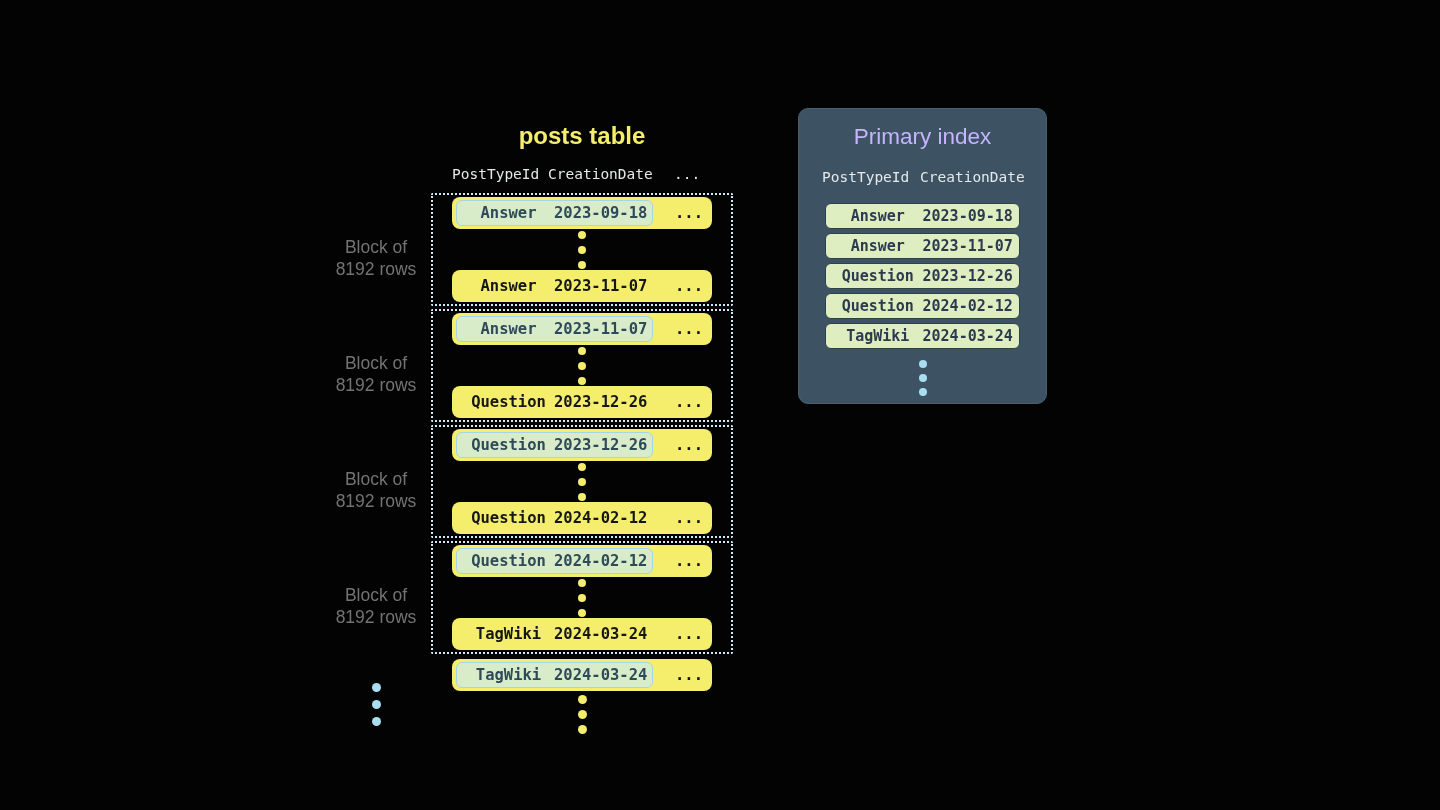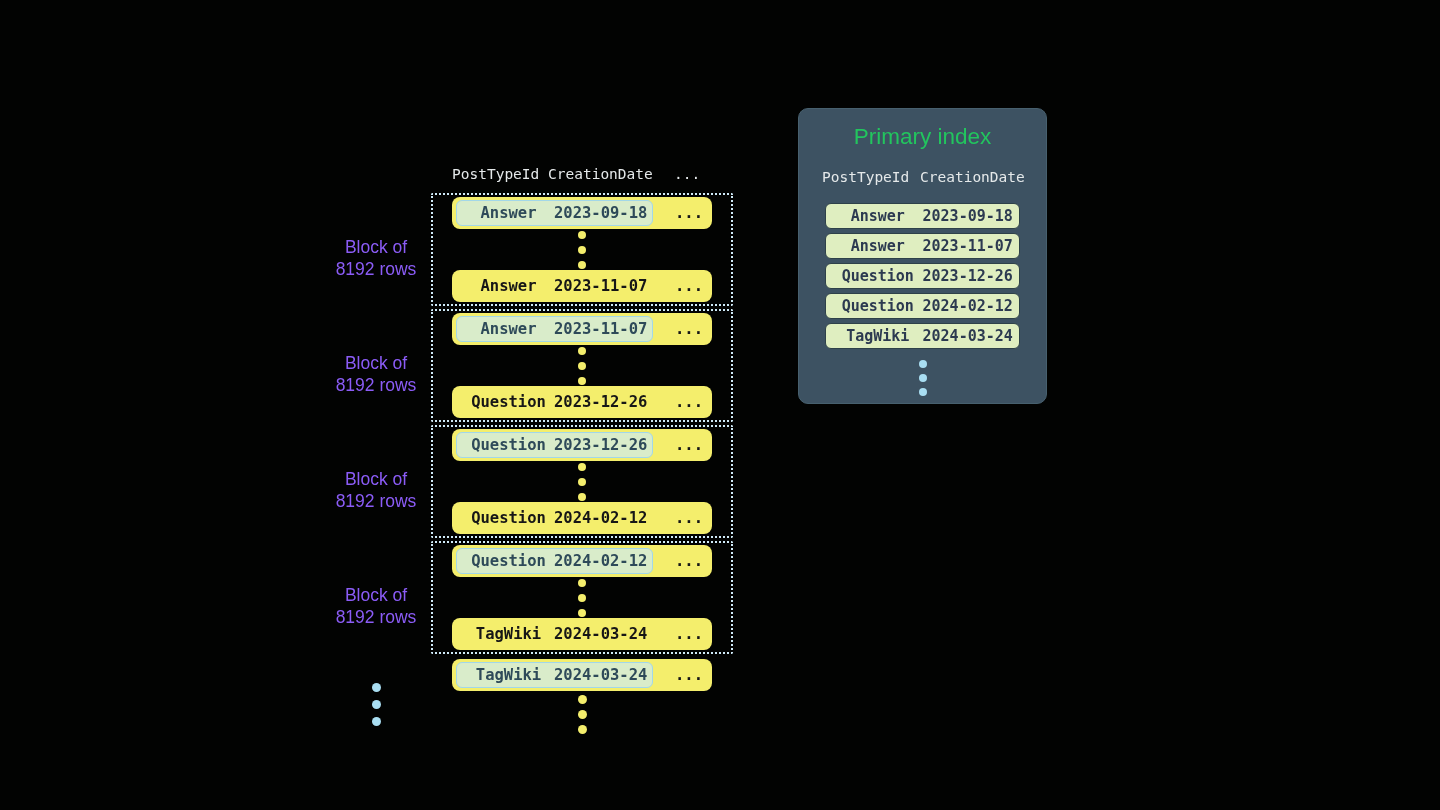--- a/index.html
+++ b/index.html
@@ -44,38 +44,38 @@
 
   .dots-gap { flex:1; display:flex; flex-direction:column;
     align-items:center; justify-content:center; gap:7px; }
   .dot { display:block; width:8px; height:8px; border-radius:50%; font-style:normal; }
   .dot.yellow { background:#f4ee6c; }
   .dot.blue { background:#a9def2; }
   .dot.big { width:9px; height:9px; }
 
   .block-label {
     position:absolute; left:296px; width:160px; text-align:center;
-    font-size:17.5px; line-height:21.5px; color:#8b5cf6;
+    font-size:17.5px; line-height:21.5px; color:#737373;
   }
   .bl-0 { top:237px; } .bl-1 { top:353px; } .bl-2 { top:469px; } .bl-3 { top:585px; }
 
   .overflow-row { position:absolute; left:452px; top:659px; width:260px; }
   .bottom-dots { position:absolute; left:452px; top:695px; width:260px;
     display:flex; flex-direction:column; align-items:center; gap:6px; }
   .left-dots { position:absolute; left:372px; top:683px;
     display:flex; flex-direction:column; align-items:center; gap:8px; }
 
   
   .panel {
     position:absolute; left:798px; top:108px; width:249px; height:296px;
     box-sizing:border-box; background:#3d5262; border:1px solid #47606e;
     border-radius:10px;
   }
   .panel-title { margin-top:15px; text-align:center;
-    font-size:22.5px; font-weight:500; color:#22c55e; }
+    font-size:22.5px; font-weight:500; color:#c4b5fd; }
   .panel-header { position:absolute; top:60px; left:0; width:100%; height:18px;
     font-family:"DejaVu Sans Mono", monospace; font-size:14.5px; color:#e5e9ea; }
   .panel-header .ph { position:absolute; top:0; white-space:pre; }
   .iph-type { left:23px; } .iph-date { left:121px; }
   .index-rows { position:absolute; top:94px; left:26px; width:195px;
     display:flex; flex-direction:column; gap:4.5px; }
   .irow {
     box-sizing:border-box; height:25.5px; background:#dfeec0;
     border:1px solid #2e4149; border-radius:6px;
     display:flex; align-items:center; padding:0 6px 0 7px;
@@ -84,20 +84,21 @@
   }
   .irow .cell-type { width:93px; }
   .panel-dots { position:absolute; left:0; top:251px; width:100%;
     display:flex; flex-direction:column; align-items:center; gap:6px; }
 </style>
 </head>
 <body>
 
 <div class="canvas">
 
+  <div class="posts-title">posts table</div>
   <div class="posts-header">
     <span class="ph ph-type">PostTypeId</span>
     <span class="ph ph-date">CreationDate</span>
     <span class="ph ph-more">...</span>
   </div>
 
   <div class="blocks">
 
     <div class="block">
       <div class="yrow">

